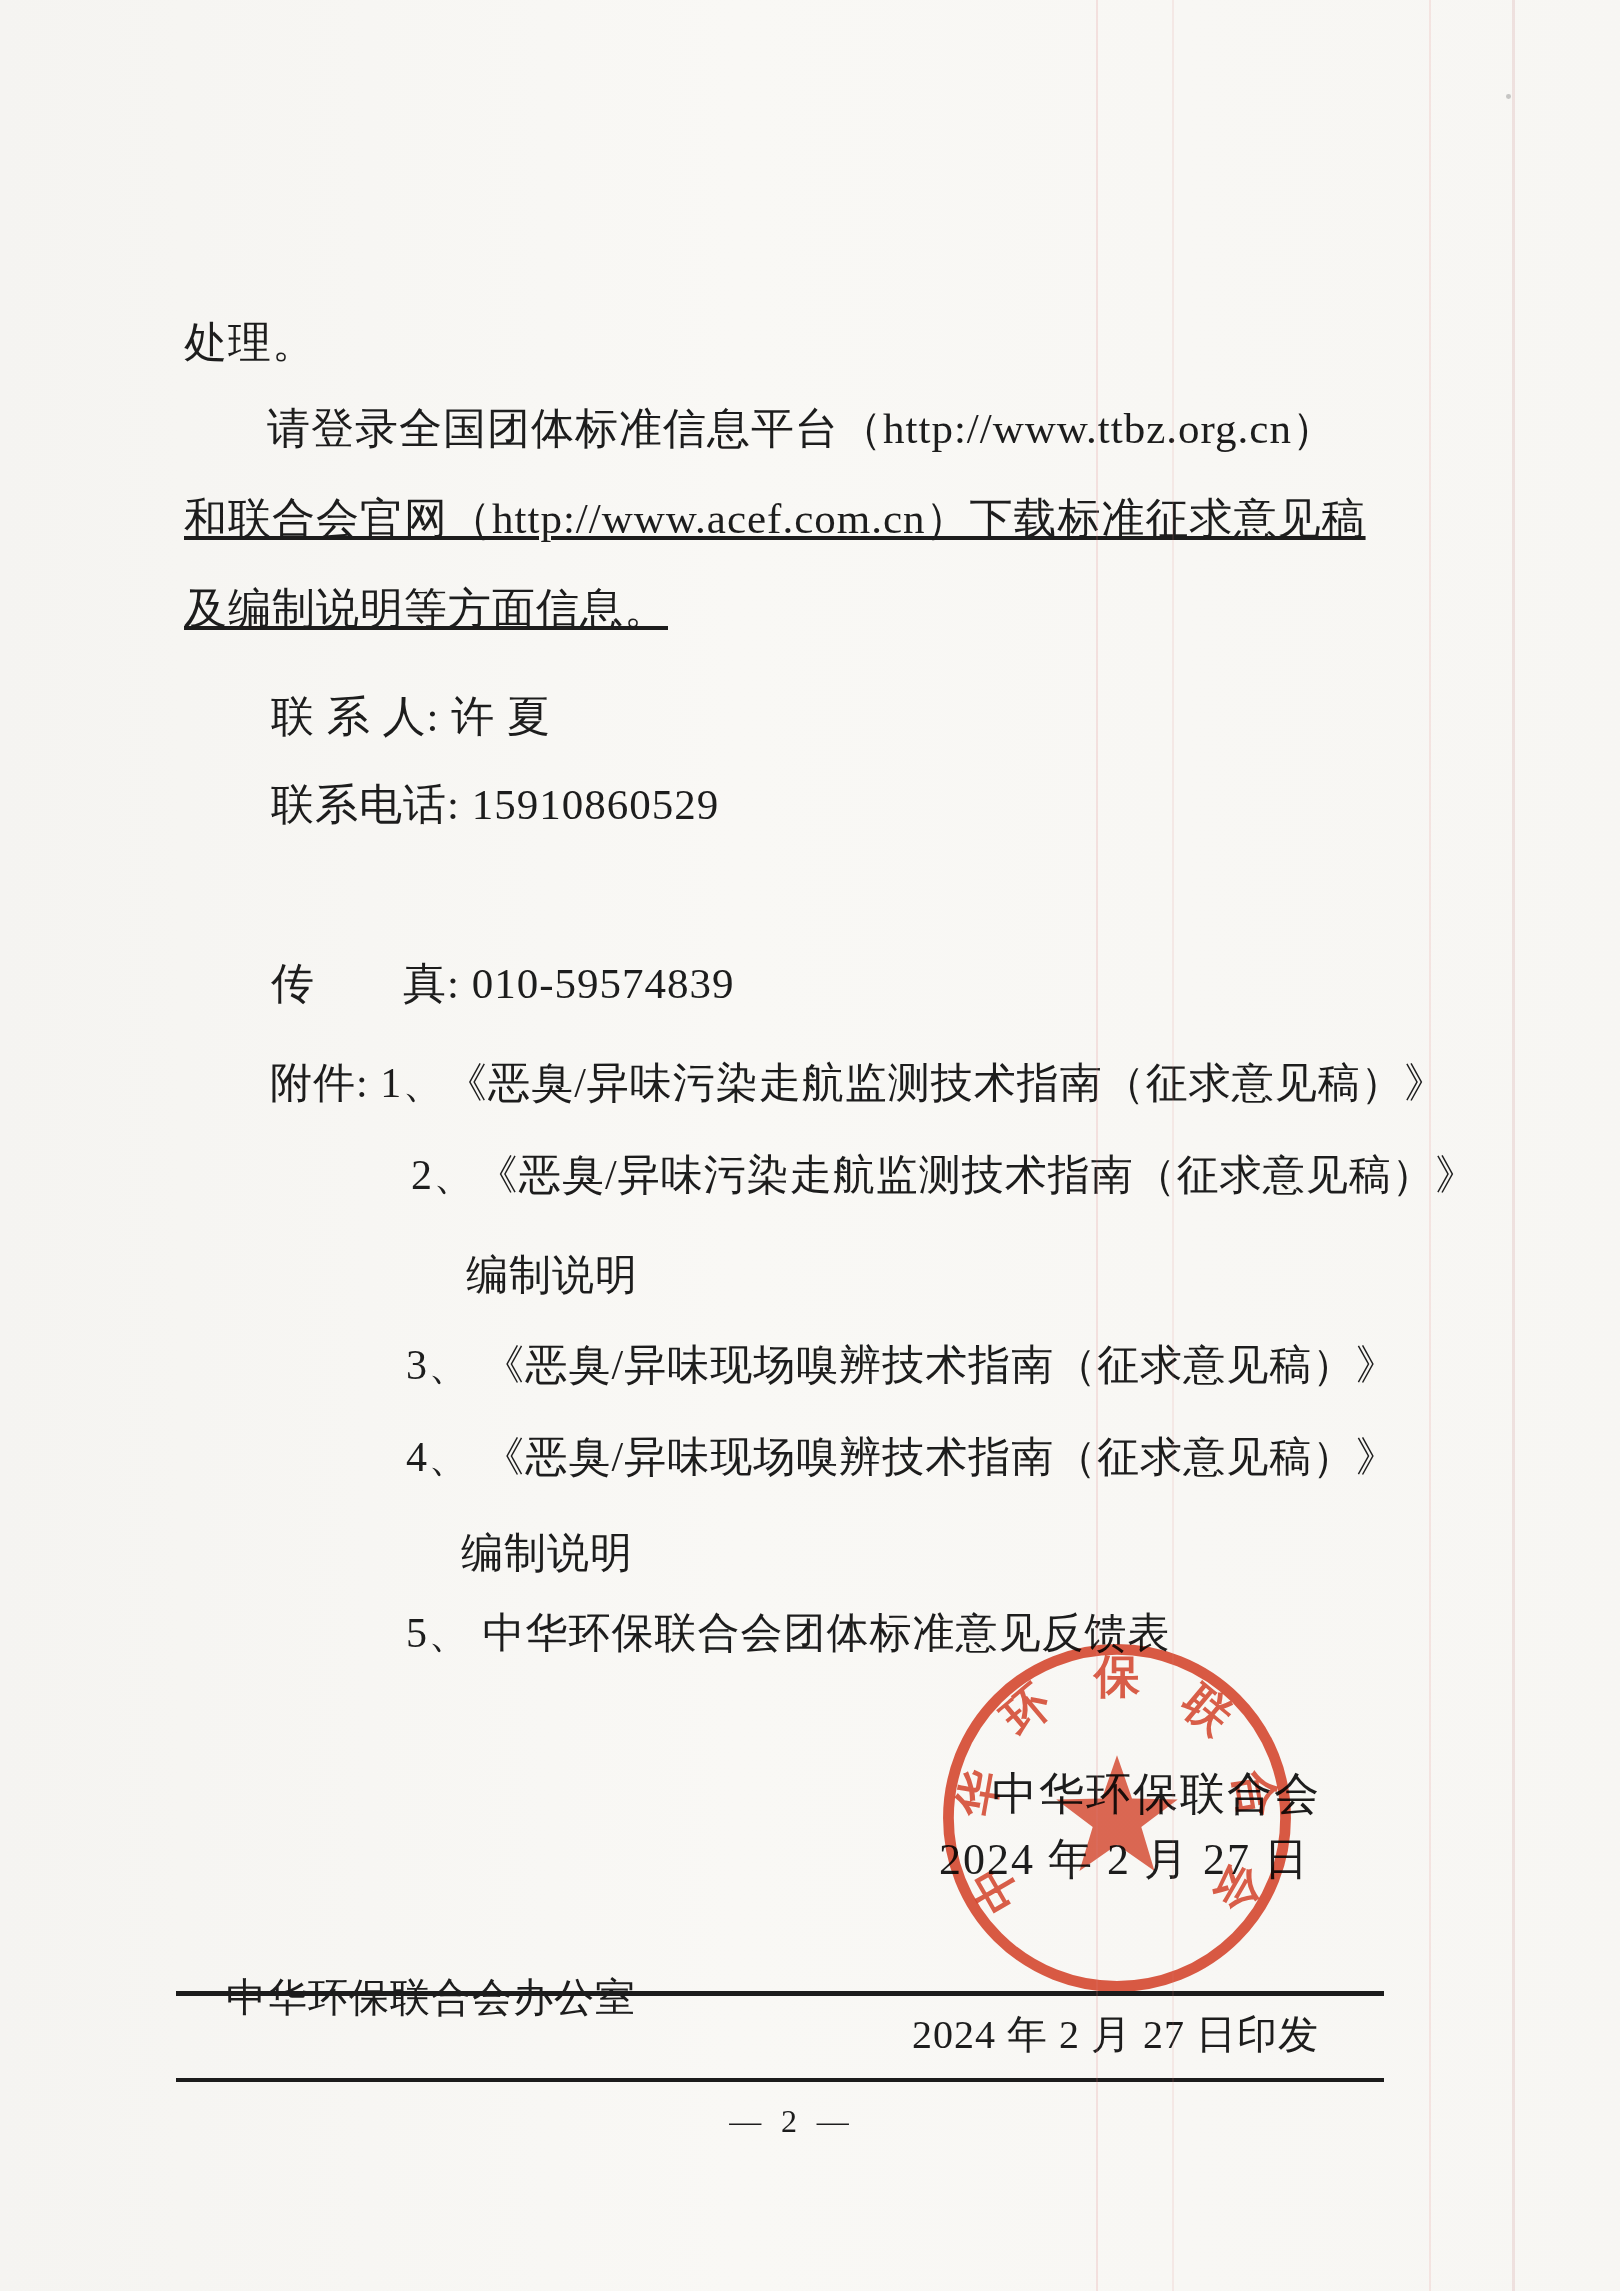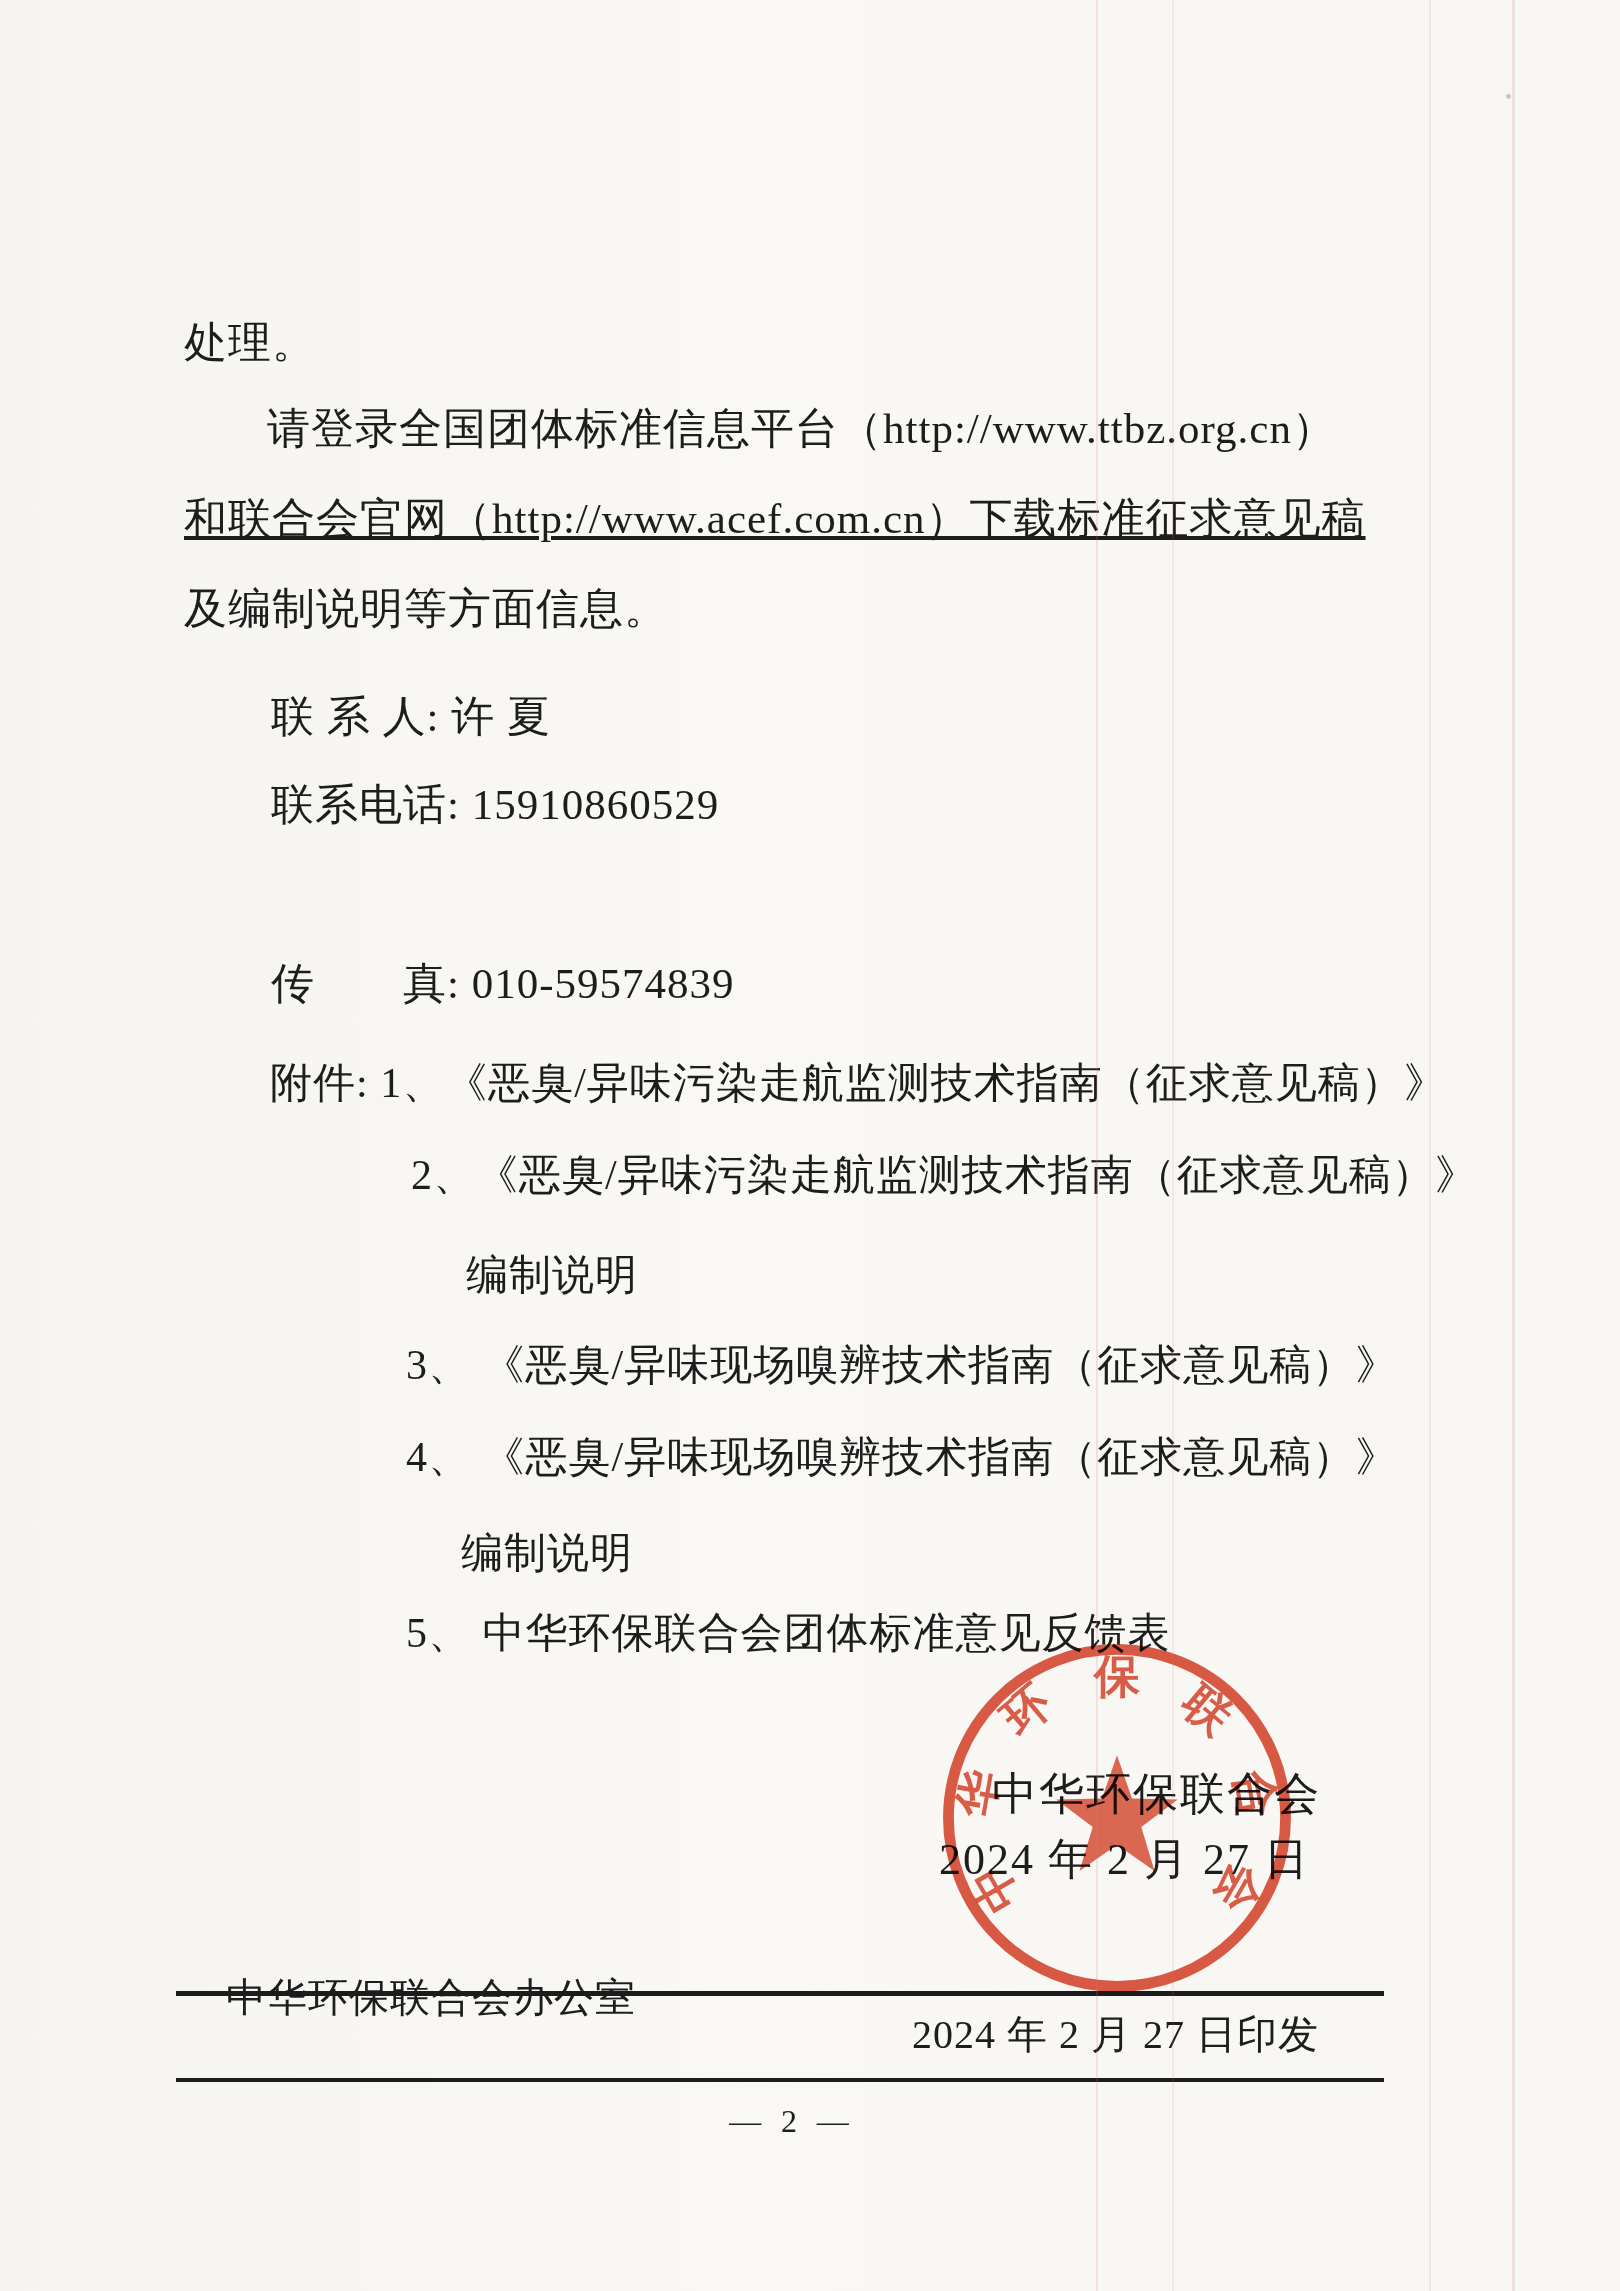--- a/index.html
+++ b/index.html
@@ -52,21 +52,21 @@
   }
 </style>
 </head>
 <body>
 
 <div class="page">
 
   <div class="line t44" style="left:184px;top:320px;">处理。</div>
   <div class="line t44" style="left:267px;top:406px;">请登录全国团体标准信息平台（http://www.ttbz.org.cn）</div>
   <div class="line t44" style="left:184px;top:496px;text-decoration:underline;">和联合会官网（http://www.acef.com.cn）下载标准征求意见稿</div>
-  <div class="line t44" style="left:184px;top:586px;">及编制说明等方面信息。</div>
+  <div class="line t44" style="left:184px;top:586px;text-decoration:underline;">及编制说明等方面信息。</div>
 
   <div class="line t44" style="left:271px;top:694px;">联 系 人: 许 夏</div>
   <div class="line t44" style="left:271px;top:782px;">联系电话: 15910860529</div>
   <div class="line t44" style="left:271px;top:961px;">传　　真: 010-59574839</div>
 
   <div class="line t43" style="left:270px;top:1061px;">附件: 1、《恶臭/异味污染走航监测技术指南（征求意见稿）》</div>
   <div class="line t43" style="left:411px;top:1153px;">2、《恶臭/异味污染走航监测技术指南（征求意见稿）》</div>
   <div class="line t43" style="left:466px;top:1253px;">编制说明</div>
   <div class="line t43" style="left:406px;top:1343px;">3、 《恶臭/异味现场嗅辨技术指南（征求意见稿）》</div>
   <div class="line t43" style="left:406px;top:1435px;">4、 《恶臭/异味现场嗅辨技术指南（征求意见稿）》</div>

